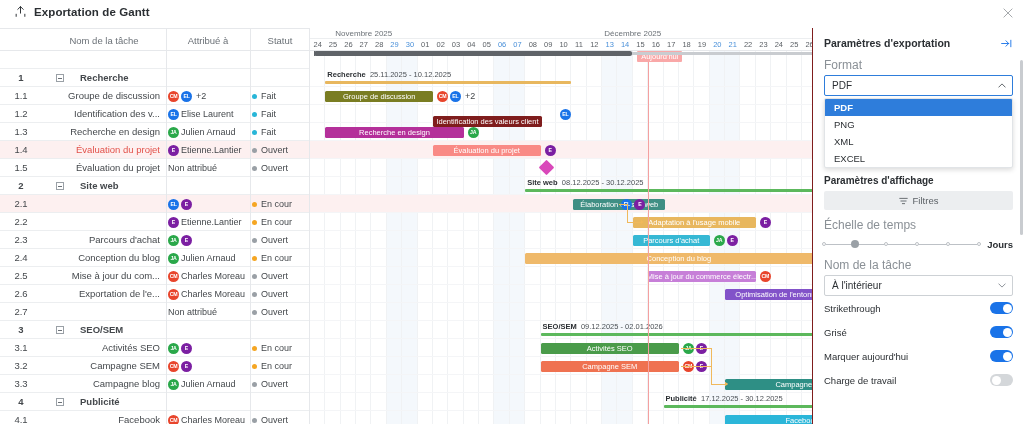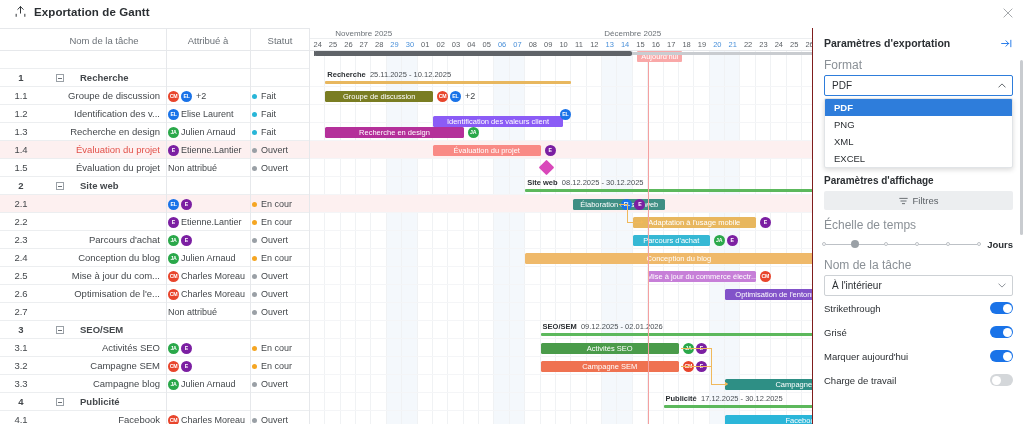--- a/index.html
+++ b/index.html
@@ -294,21 +294,21 @@
             <span class="av" style="background: rgb(232, 69, 44);">CM</span>
             <span class="nm">Charles Moreau</span>
           </div>
           <div class="status">
             <span class="dot" style="background: rgb(154, 160, 166);"></span>
             <span>Ouvert</span>
           </div>
         </div>
         <div class="trow">
           <div class="wbs">2.6</div>
-          <div class="name">Optimisation de l'e...</div>
+          <div class="name">Exportation de l'e...</div>
           <div class="assign">
             <span class="av" style="background: rgb(232, 69, 44);">CM</span>
             <span class="nm">Charles Moreau</span>
           </div>
           <div class="status">
             <span class="dot" style="background: rgb(154, 160, 166);"></span>
             <span>Ouvert</span>
           </div>
         </div>
         <div class="trow">
@@ -498,21 +498,21 @@
         <div class="grplabel" style="left: 232.571px; top: 271px;"><b>SEO/SEM</b> &nbsp;09.12.2025 - 02.01.2026</div>
         <div class="grpbar" style="left: 230.571px; width: 384.286px; top: 282px; background: rgb(92, 184, 92);"></div>
         <div class="grplabel" style="left: 355.543px; top: 343px;"><b>Publicité</b> &nbsp;17.12.2025 - 30.12.2025</div>
         <div class="grpbar" style="left: 353.543px; width: 215.2px; top: 354px; background: rgb(92, 184, 92);"></div>
         <div class="bar" style="left: 15.3714px; width: 107.6px; top: 39.5px; background: rgb(122, 125, 34);">Groupe de discussion</div>
         <div class="bar-av" style="left: 126.971px; top: 39.5px;">
           <span class="av" style="background: rgb(232, 69, 44);">CM</span>
           <span class="av" style="background: rgb(26, 115, 232);">EL</span>
           <span class="plus">+2</span>
         </div>
-        <div class="bar" style="left: 122.971px; width: 130px; top: 65px; background: #8b5cf6;">Identification des valeurs client</div>
+        <div class="bar" style="left: 122.971px; width: 109px; top: 65px; background: #7f1d1d;">Identification des valeurs client</div>
         <div class="bar-av" style="left: 249.943px; top: 57.5px;">
           <span class="av" style="background: rgb(26, 115, 232);">EL</span>
         </div>
         <div class="bar" style="left: 15.3714px; width: 138.343px; top: 75.5px; background: rgb(180, 48, 154);">Recherche en design</div>
         <div class="bar-av" style="left: 157.714px; top: 75.5px;">
           <span class="av" style="background: rgb(42, 168, 74);">JA</span>
         </div>
         <div class="bar" style="left: 122.971px; width: 107.6px; top: 93.5px; background: rgb(249, 138, 133);">Évaluation du projet</div>
         <div class="bar-av" style="left: 234.571px; top: 93.5px;">
           <span class="av" style="background: rgb(123, 31, 162);">E</span>

